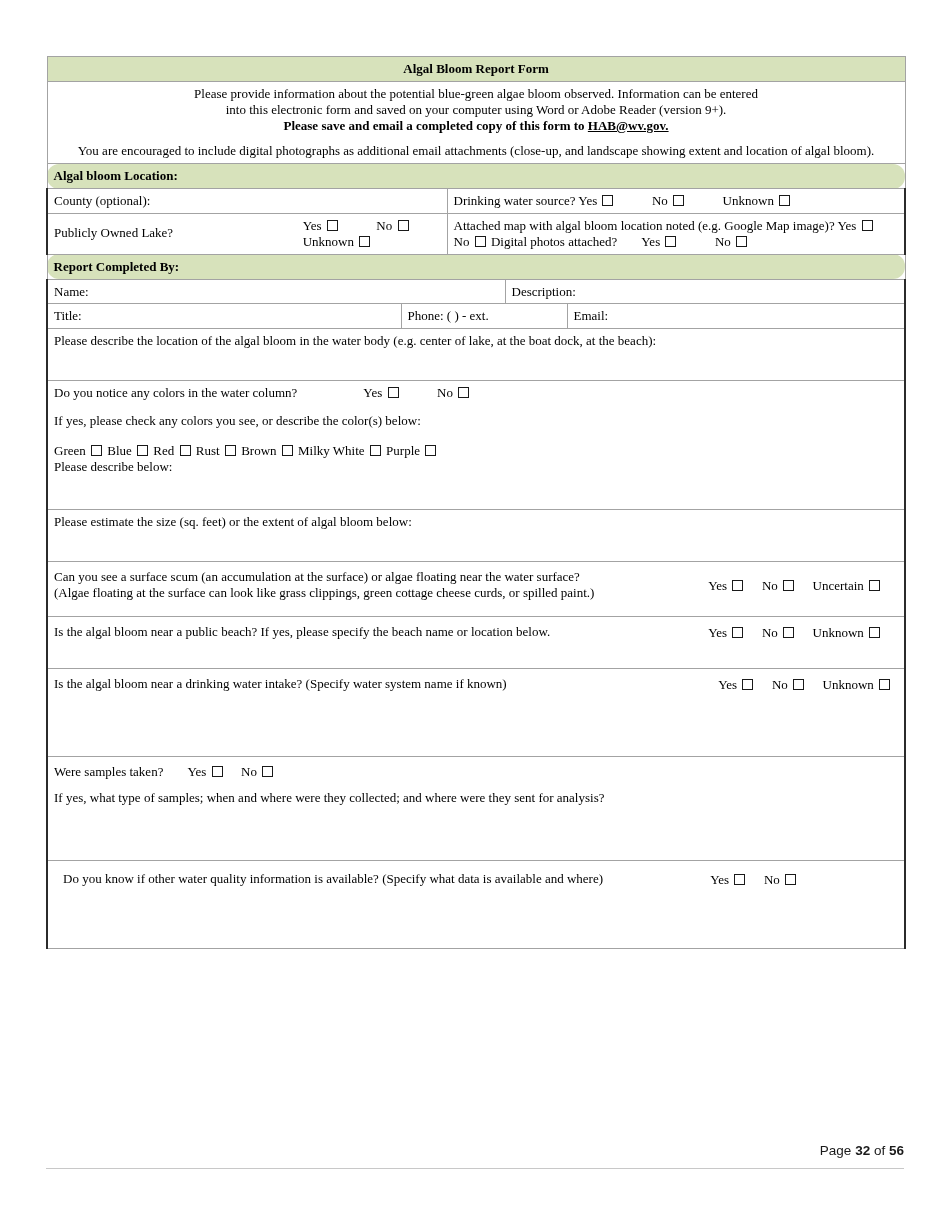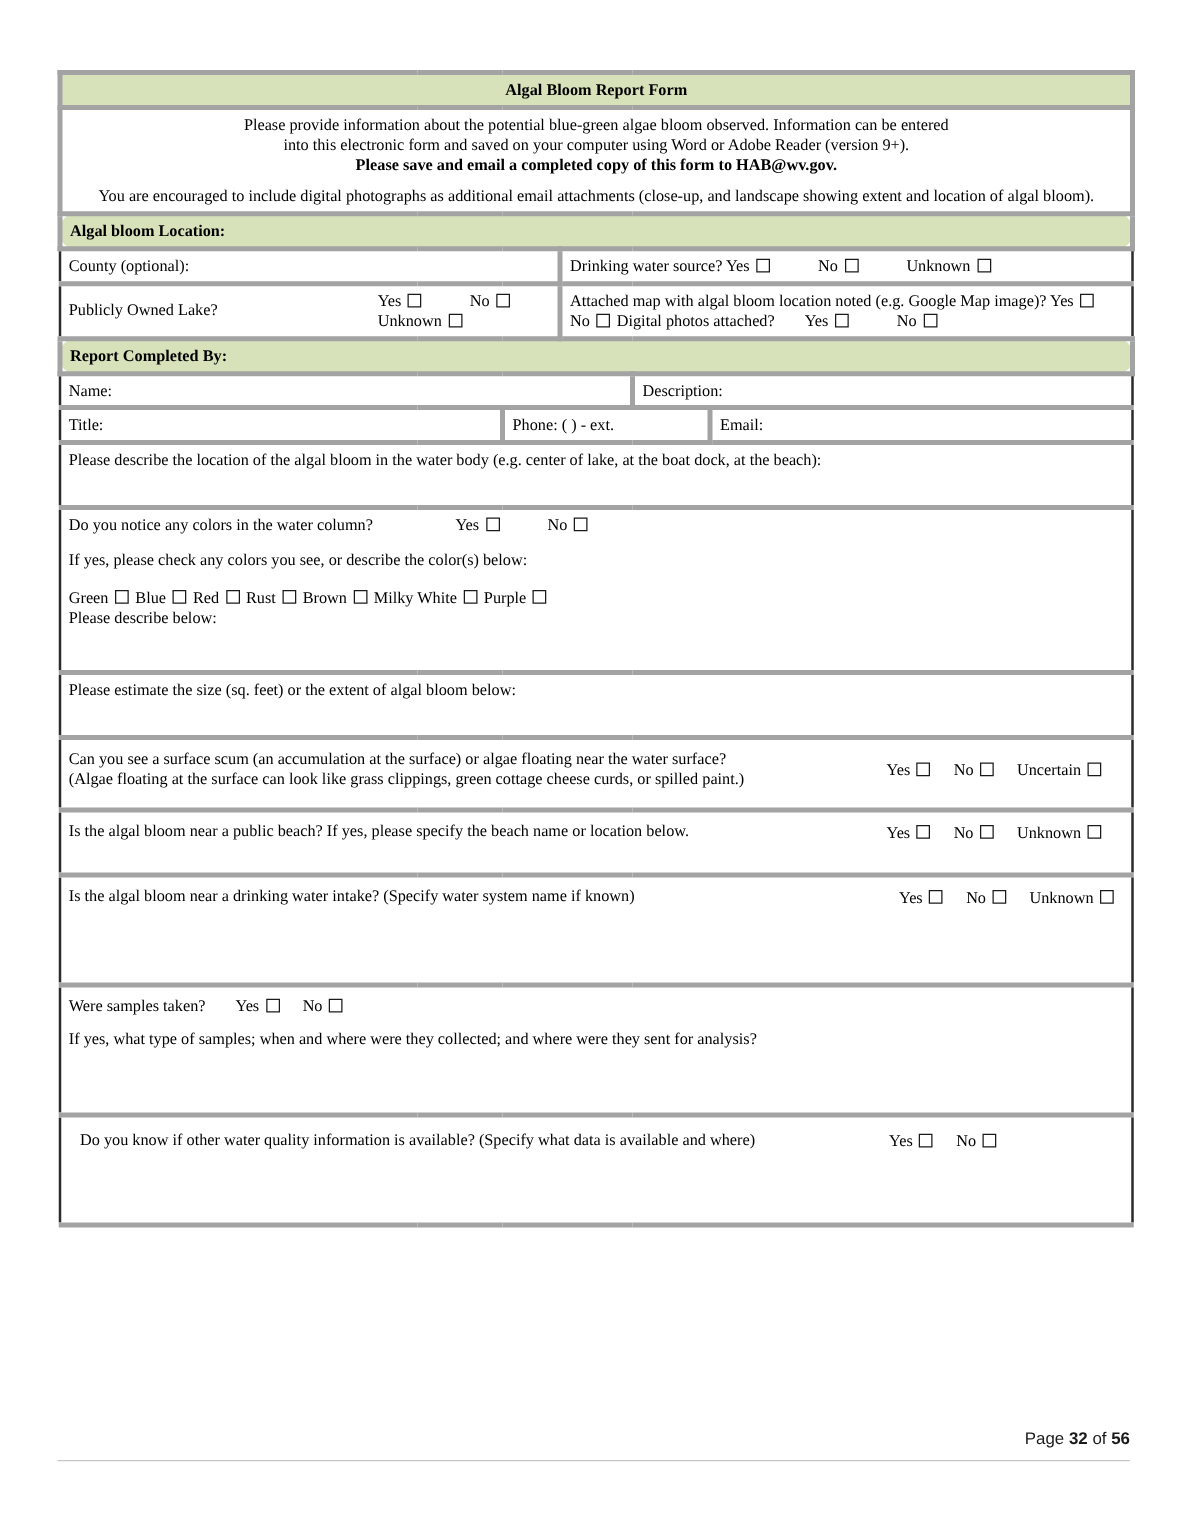--- a/index.html
+++ b/index.html
@@ -23,21 +23,21 @@
     position: absolute;
     left: 46px; top: 56px;
     width: 858px;
   }
   table.form {
     width: 858px;
     border-collapse: collapse;
     table-layout: fixed;
   }
   table.form td {
-    border: 4px solid #a3a3a3;
+    border: 1px solid #a3a3a3;
     padding: 4px 6px;
     vertical-align: top;
     font-size: 13.0px;
     line-height: 1.22;
   }
   .green {
     background: #d7e2bb;
     font-weight: bold;
     font-size: 14.2px;
     padding: 5px 6px 5px 6px;
@@ -56,20 +56,21 @@
     text-align: center;
     font-size: 13.0px;
     line-height: 1.45;
     padding: 6px 10px 9px 10px;
     border-left: 2px solid #2b2b2b;
     border-right: 2px solid #2b2b2b;
   }
   .intro-strong { font-weight: bold; }
   .mail-link {
     font-weight: bold;
+    text-decoration: underline;
     color: #000;
   }
   .gap { height: 10px; }
   .sec-head-row > td {
     border-top: 2px solid #2b2b2b;
     border-left: 2px solid #2b2b2b;
     border-right: 2px solid #2b2b2b;
     border-radius: 12px;
   }
   .edge-l { border-left: 2px solid #2b2b2b !important; }

